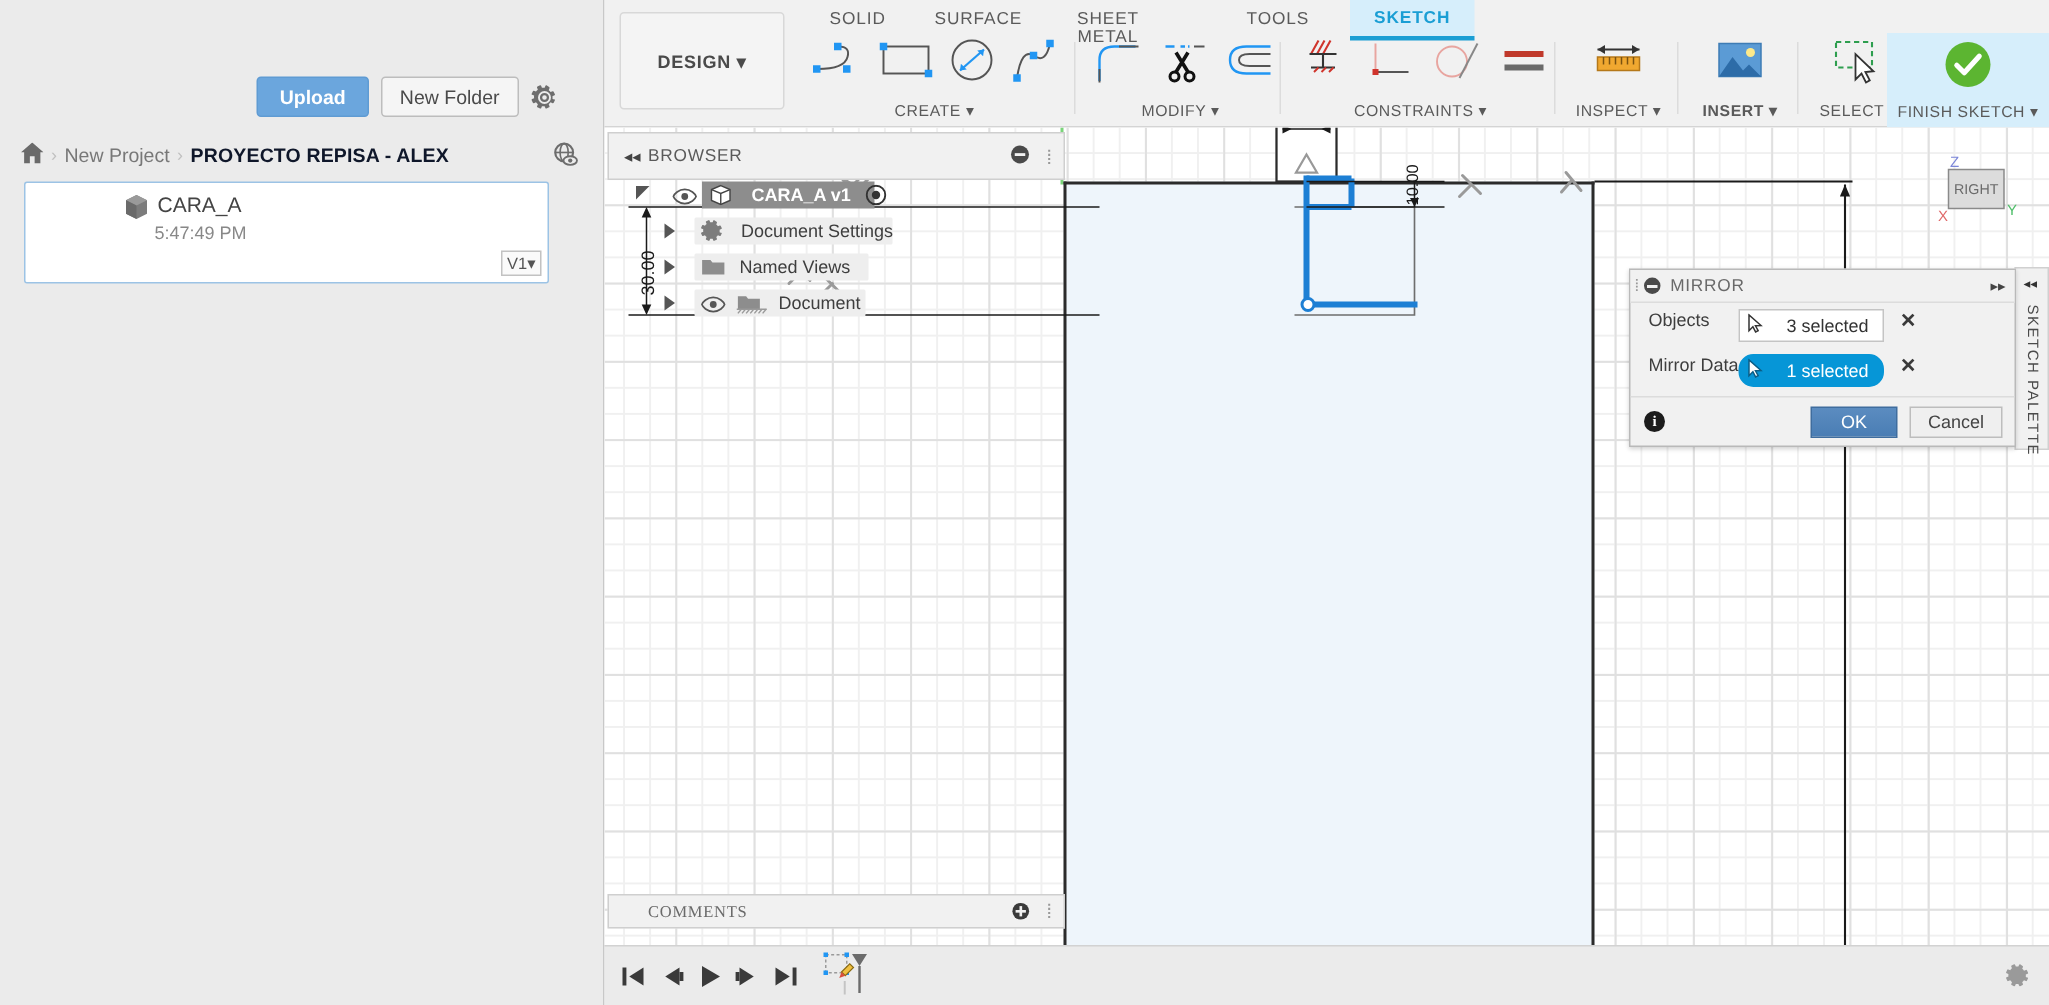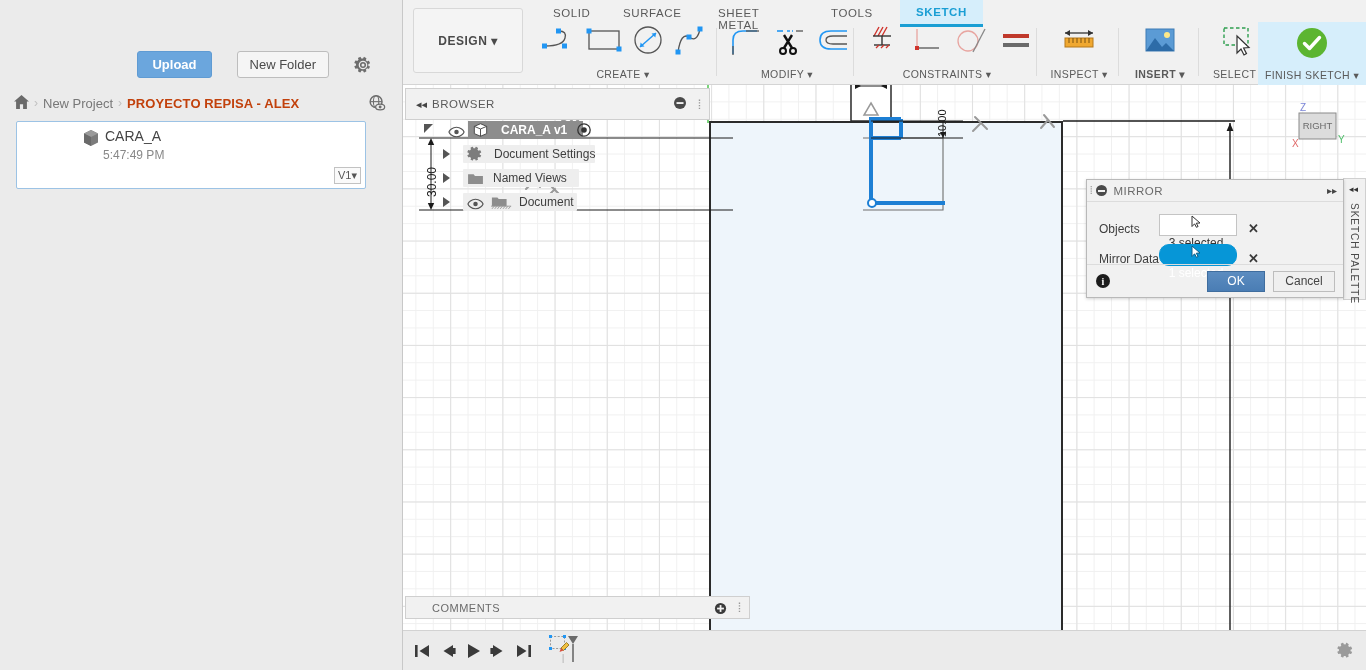--- a/index.html
+++ b/index.html
@@ -18,38 +18,38 @@
   }
   .tabrow{position:absolute;left:16px;top:14px;width:355px;height:27px;display:flex;}
   .tabrow .tab{
     flex:1;border:1px solid #bdbdbd;font-size:13px;color:#555;
     display:flex;align-items:center;justify-content:center;
     background:#e4e4e4;cursor:pointer;
   }
   .tabrow .tab.active{background:#fcfcfc;}
   .tabrow .tab:first-child{border-right:none;}
 
-  .actionrow{position:absolute;right:30px;top:51px;display:flex;align-items:center;gap:25px;}
+  .actionrow{position:absolute;right:30px;top:51px;display:flex;align-items:center;gap:8px;}
   .btn-upload{
     background:#6ba6dd;color:#fff;border:1px solid #5f9bd3;border-radius:3px;
     font-size:13px;font-weight:bold;padding:5px 14px;cursor:pointer;
   }
   .btn-newfolder{
     background:#f5f5f5;color:#4a4a4a;border:1px solid #bdbdbd;border-radius:3px;
     font-size:13px;padding:5px 12px;cursor:pointer;
   }
   .gear-sm{width:18px;height:18px;cursor:pointer;}
 
   .breadcrumb{
     position:absolute;left:14px;top:92px;width:372px;height:22px;
     display:flex;align-items:center;gap:5px;font-size:13px;color:#777;
   }
   .crumb-sep{color:#c0c0c0;font-size:12px;}
   .crumb-link{color:#777;cursor:pointer;}
-  .crumb-cur{color:#c2410c;font-weight:bold;letter-spacing:.1px;cursor:default;}
+  .crumb-cur{color:#0f172a;font-weight:bold;letter-spacing:.1px;cursor:default;}
   .globe-ic{position:absolute;right:0;top:2px;width:18px;height:18px;cursor:pointer;}
 
   .filecard{
     position:absolute;left:16px;top:121px;width:350px;height:68px;
     background:#fff;border:1px solid #9cc3e5;border-radius:2px;cursor:pointer;
   }
   .filecard .fname{position:absolute;left:88px;top:6px;font-size:14px;color:#444;}
   .filecard .cube{position:absolute;left:66px;top:8px;width:16px;height:16px;}
   .filecard .ftime{position:absolute;left:86px;top:26px;font-size:12px;color:#888;}
   .filecard .vchip{
@@ -111,22 +111,22 @@
   }
   .gridmajor,.gridminor{position:absolute;left:0;top:0;width:100%;height:100%;}
   .sketchregion{
     position:absolute;background:#eef5fb;
     border-left:2px solid #2b2b2b;border-top:2px solid #2b2b2b;border-right:2px solid #2b2b2b;
   }
   .greenaxis{position:absolute;background:#7ad47a;}
 
   
   #comments{
-    position:absolute;left:405px;top:596px;width:345px;height:23px;
-    background:#f1f1f1;border:1px solid #cfcfcf;display:flex;align-items:center;
+    position:absolute;left:405px;top:596px;width:305px;height:23px;
+    background:#f1f1f1;border:1px solid #cfcfcf;display:flex;align-items:center;font-family:Liberation Serif, serif;
   }
   #comments .cl{font-size:11px;color:#6a6a6a;letter-spacing:.5px;margin-left:26px;}
   .plus-ic{position:absolute;right:22px;top:4px;width:13px;height:13px;cursor:pointer;}
 
   
   #viewcube{position:absolute;right:12px;top:12px;width:70px;height:70px;}
 
   
   #palette{
     position:absolute;right:0;top:178px;width:23px;height:122px;
@@ -144,25 +144,25 @@
   }
   #mirror .mhead{
     position:relative;height:22px;background:#f1f1f1;border-bottom:1px solid #dcdcdc;
     display:flex;align-items:center;cursor:move;
   }
   .mgrip{font-size:11px;color:#999;margin-left:3px;}
   .mcircle{width:11px;height:11px;border-radius:50%;background:#4a4a4a;margin-left:4px;position:relative;}
   .mcircle::after{content:"";position:absolute;left:2px;top:4.5px;width:7px;height:2px;background:#f1f1f1;}
   .mtitle{font-size:11.5px;color:#6a6a6a;letter-spacing:.5px;margin-left:6px;}
   .mfwd{position:absolute;right:6px;top:5px;font-size:10px;color:#444;cursor:pointer;}
-  .mrow{position:relative;height:30px;display:flex;align-items:flex-end;}
+  .mrow{position:relative;height:30px;display:flex;align-items:flex-start;}
   .mlbl{width:72px;padding-left:12px;font-size:12px;color:#3e3e3e;}
   .msel{
-    height:22px;min-width:78px;display:flex;align-items:center;gap:5px;padding:0 9px 0 5px;
-    border:1px solid #c4c4c4;background:#fff;font-size:12px;color:#333;cursor:pointer;flex-direction:column;
+    height:22px;min-width:78px;display:flex;align-items:center;gap:15px;padding:0 9px 0 5px;
+    border:1px solid #c4c4c4;background:#fff;font-size:12px;color:#333;cursor:pointer;
   }
   .msel.active{background:#0696d7;border-color:#0696d7;color:#fff;border-radius:10px;}
   .mx{margin-left:11px;font-size:13px;color:#3a3a3a;cursor:pointer;font-weight:bold;}
   .mfoot{
     position:absolute;left:0;bottom:0;width:100%;height:33px;
     border-top:1px solid #dcdcdc;display:flex;align-items:center;
   }
   .infoic{
     width:14px;height:14px;border-radius:50%;background:#1c1c1c;color:#fff;
     font-size:10px;font-weight:bold;display:flex;align-items:center;justify-content:center;

